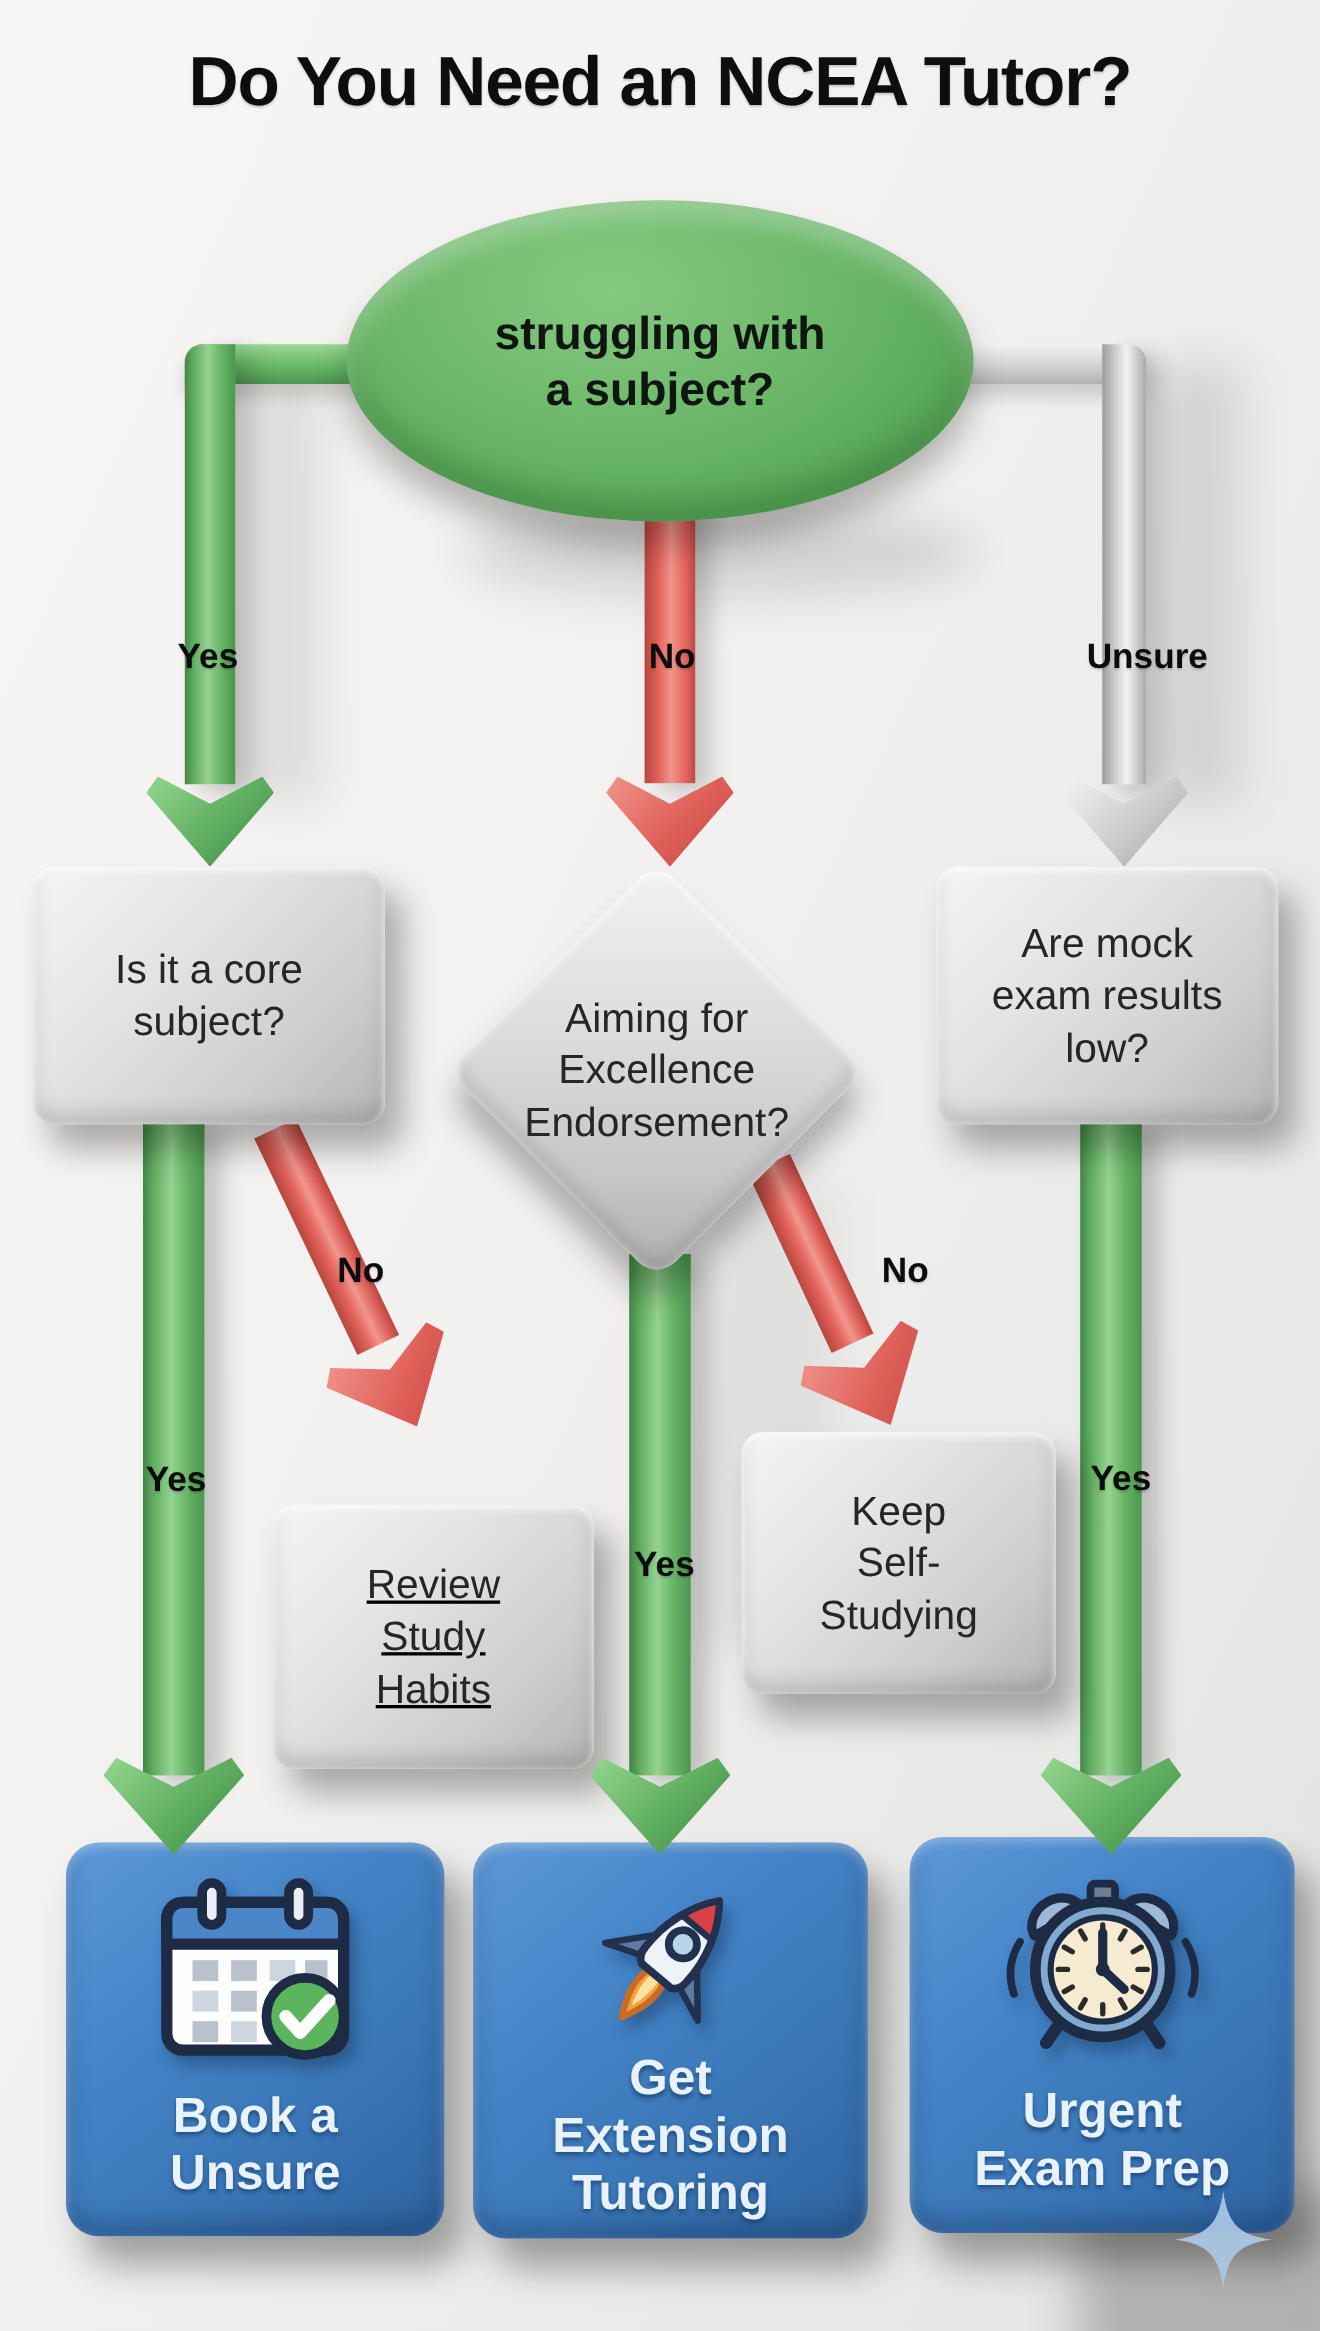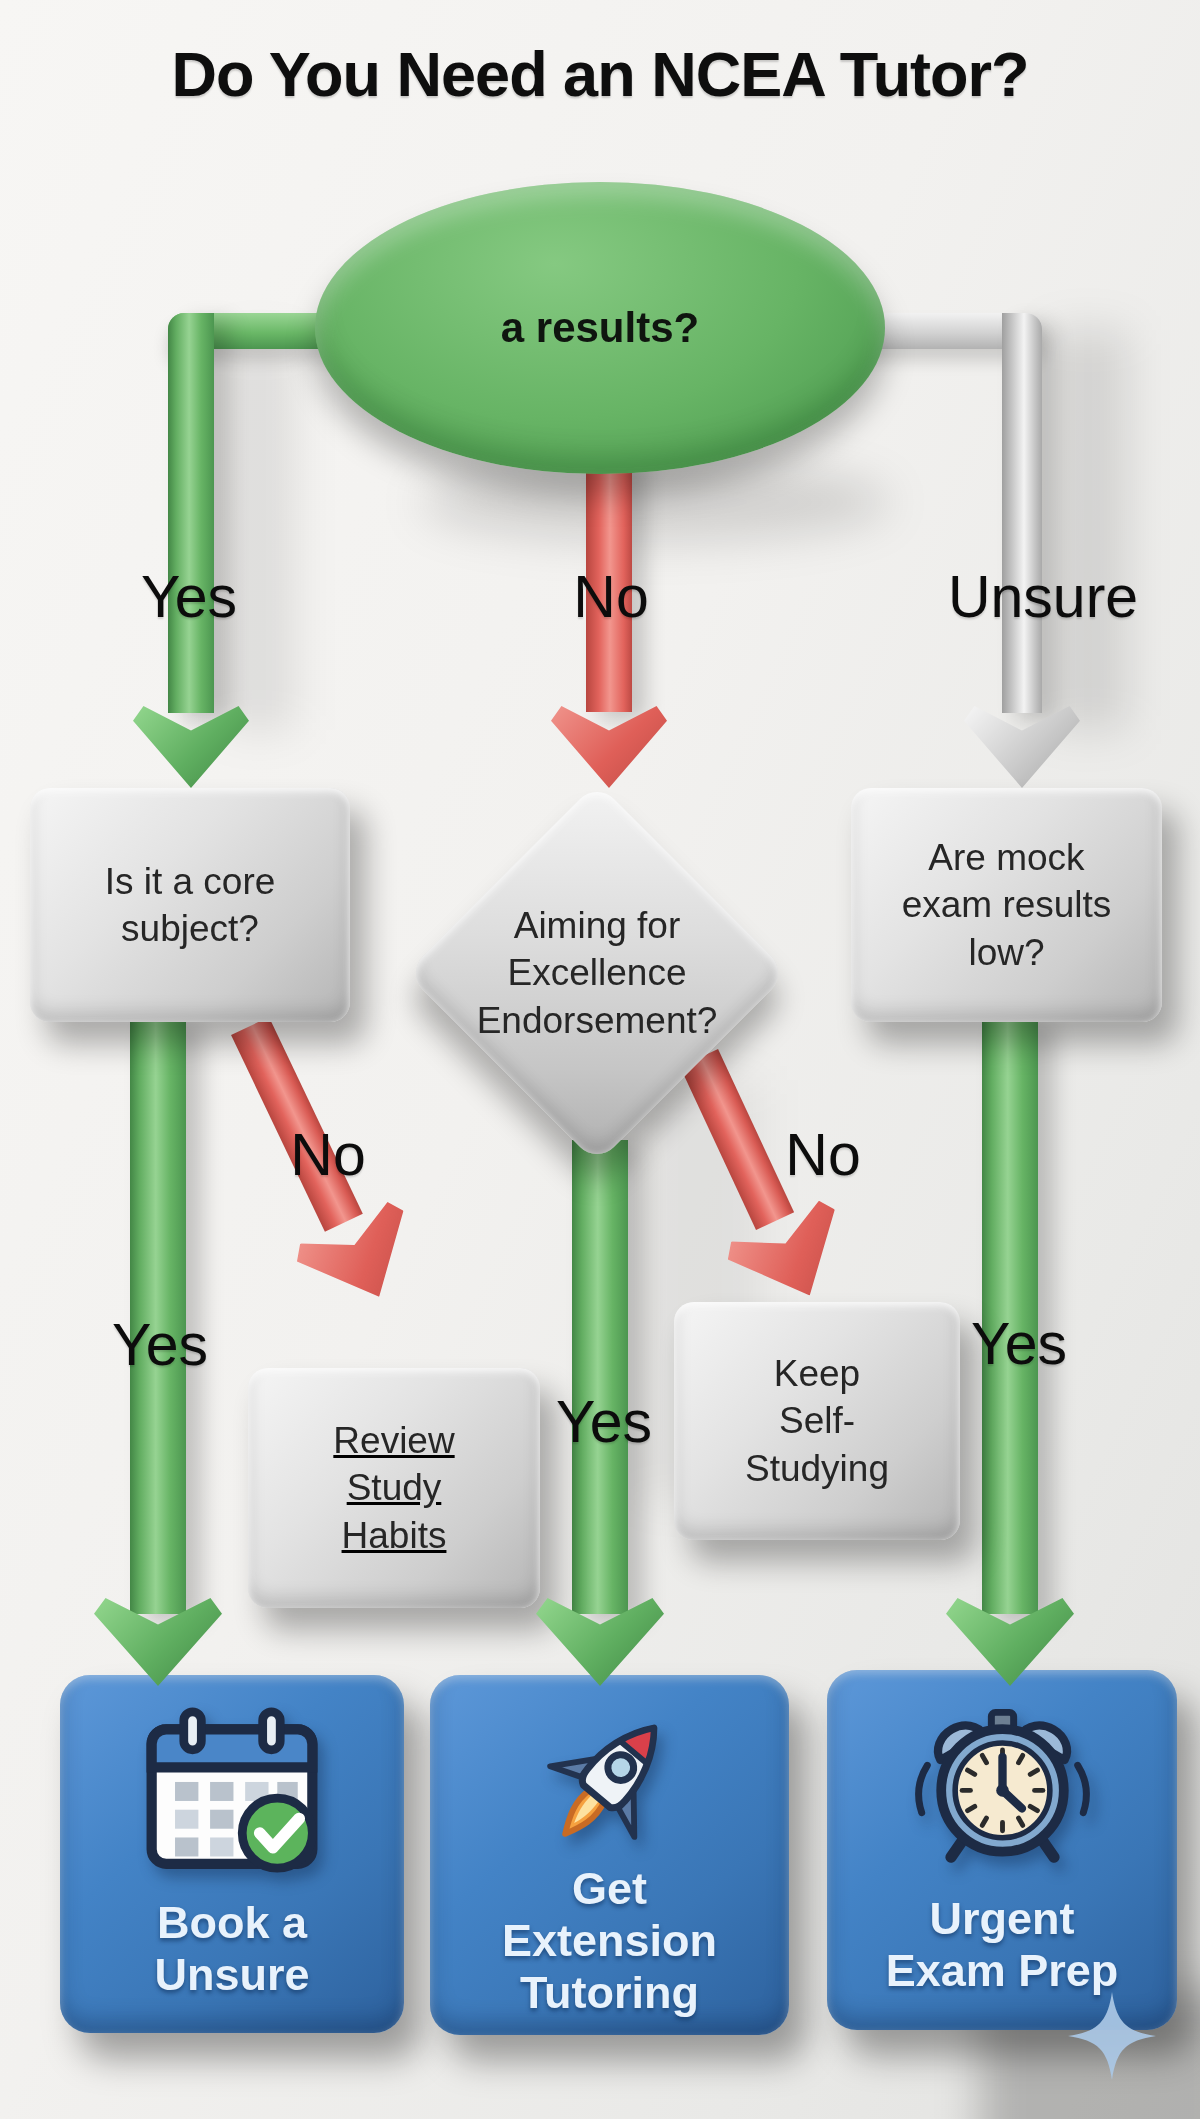--- a/index.html
+++ b/index.html
@@ -93,21 +93,21 @@
     transform:rotate(45deg);border-radius:24px;
     background:linear-gradient(135deg,#f3f3f3 0%,#dddddd 40%,#c6c6c6 75%,#aeaeae 100%);
     box-shadow:18px 18px 28px rgba(0,0,0,.28),inset 2px 2px 8px rgba(255,255,255,.9),inset -8px -8px 16px rgba(0,0,0,.12);
   }
   .diamond .inner{
     position:absolute;left:50%;top:50%;width:320px;transform:translate(-50%,-50%) rotate(-45deg);
     text-align:center;font-size:37px;font-weight:400;color:#262626;line-height:1.28;
   }
 
   .lbl{position:absolute;z-index:7;transform:translate(-50%,-50%);
-    font-size:59px;font-weight:400;color:#0c0c0c;text-shadow:0 2px 2px rgba(0,0,0,.15);text-align:center;}
+    font-size:32px;font-weight:700;color:#0c0c0c;text-shadow:0 2px 2px rgba(0,0,0,.15);text-align:center;}
 
   
   .outcome{
     position:absolute;z-index:5;border-radius:30px;
     display:flex;flex-direction:column;align-items:center;padding-top:26px;
     background:linear-gradient(140deg,#5d98d9 0%,var(--blue,#4383c6) 38%,#3a76b6 68%,var(--blue-dark,#2d619d) 100%);
     box-shadow:18px 26px 34px rgba(0,0,0,.34),inset 0 4px 10px rgba(255,255,255,.35),inset 0 -12px 22px rgba(5,25,60,.30);
     cursor:pointer;
   }
   .outcome.o-left{left:41px;top:1675px;width:344px;height:358px;margin-left:19px;}
@@ -159,21 +159,22 @@
     <div class="d-shaft"></div>
     <div class="d-head"></div>
   </div>
   <div class="diag right">
     <div class="d-shaft"></div>
     <div class="d-head"></div>
   </div>
 
   <div class="ellipse">
     <div class="q">
-      <span style="display:block">a results?</span>
+      <span style="display:block">struggling with</span>
+      <span style="display:block">a subject?</span>
     </div>
   </div>
 
   <div class="lbl" style="left:189px;top:597px;">Yes</div>
   <div class="lbl" style="left:611px;top:597px;">No</div>
   <div class="lbl" style="left:1043px;top:597px;">Unsure</div>
 
   <div class="gbox core">
     <div class="q">
       <span style="display:block">Is it a core</span>

